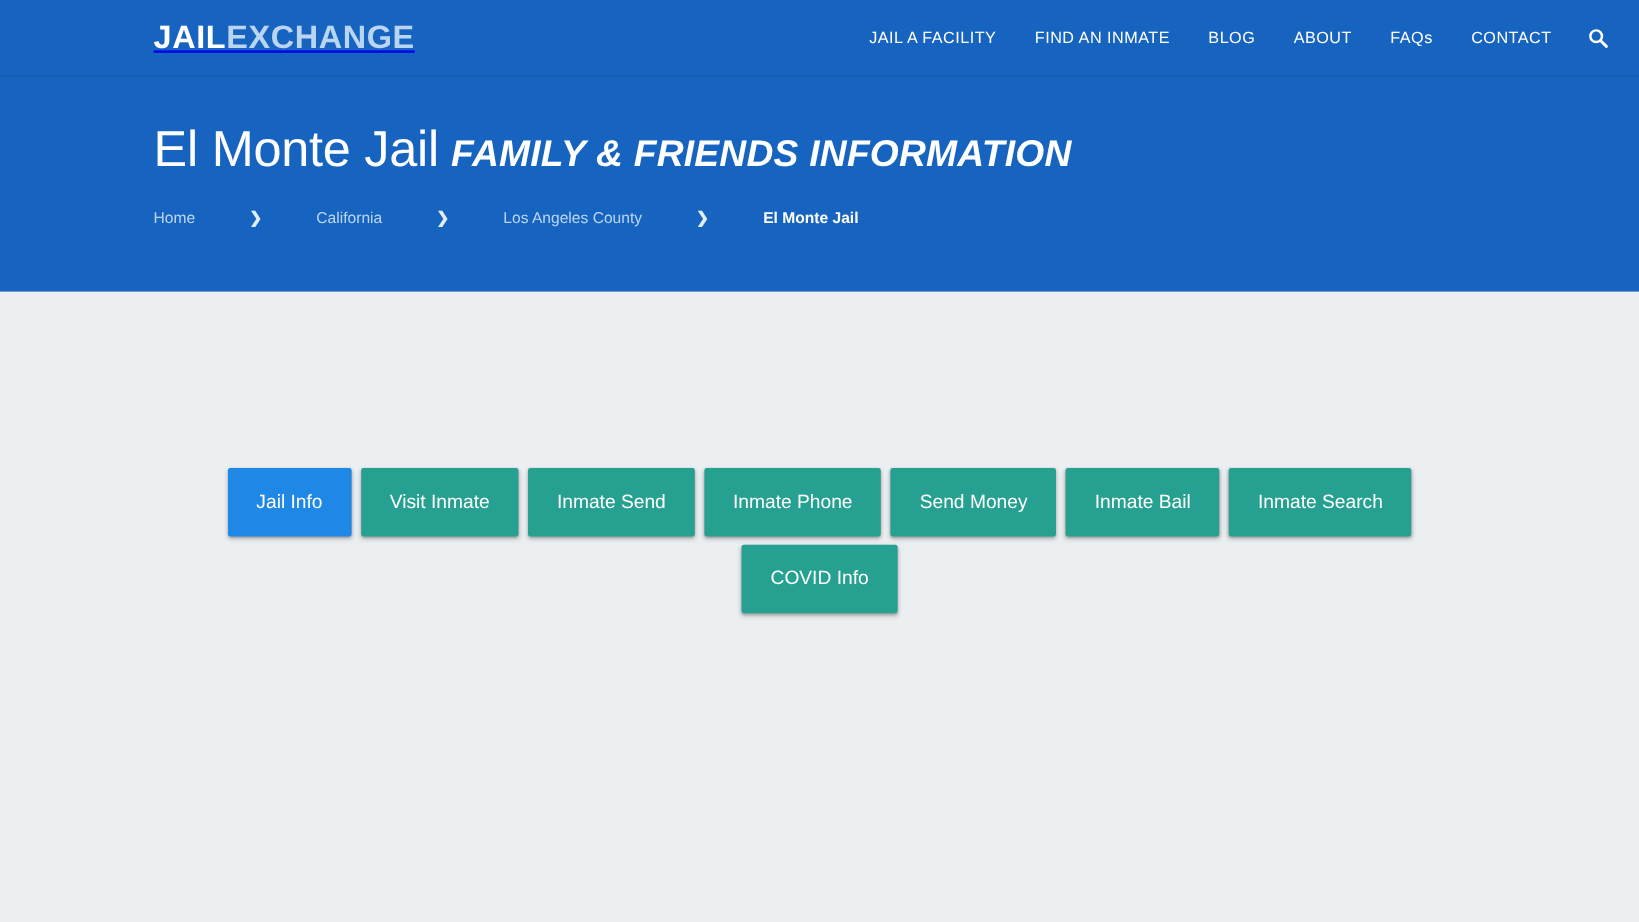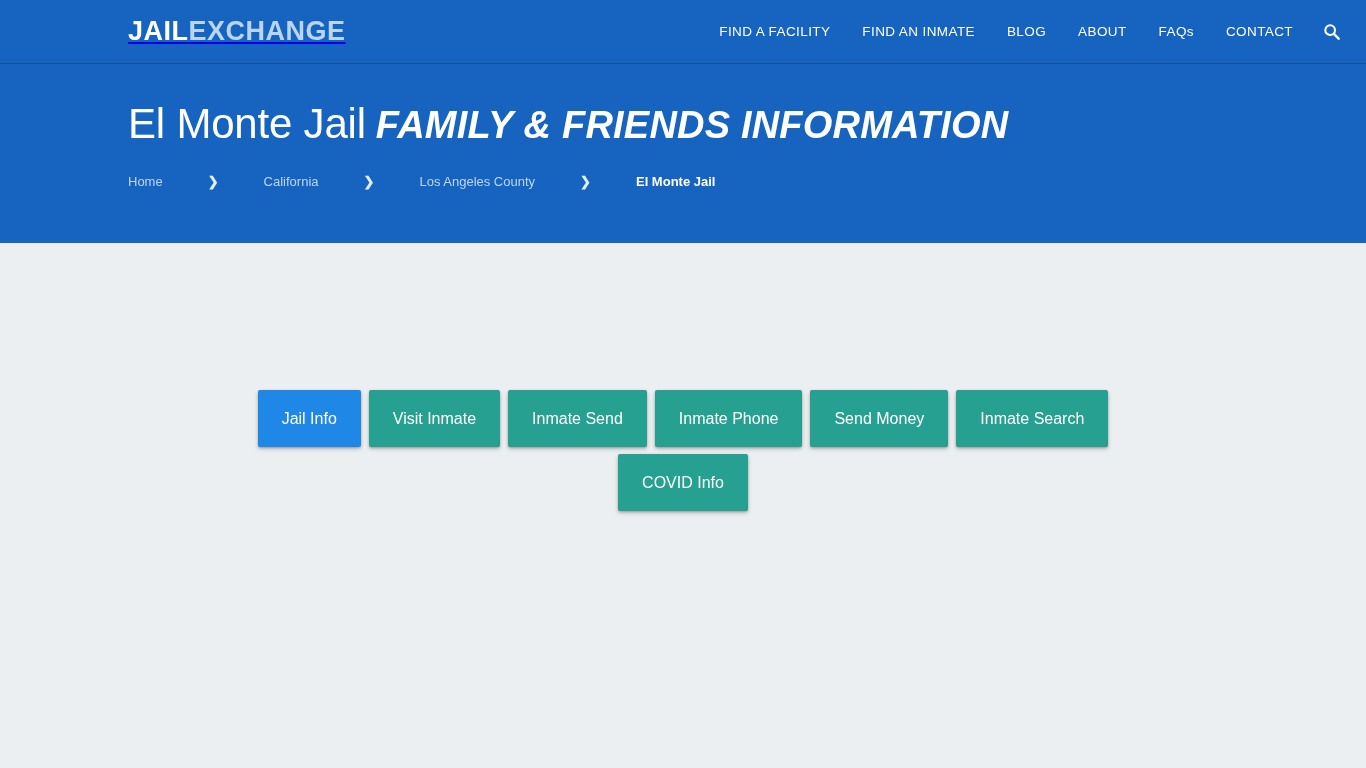--- a/index.html
+++ b/index.html
@@ -81,21 +81,21 @@
     line-height: 1;
   }
   .hero-title .main {
     color: #ffffff;
     font-size: 42px;
     font-weight: normal;
     letter-spacing: -0.2px;
   }
   .hero-title .sub {
     color: #ffffff;
-    font-size: 38px;
+    font-size: 31px;
     font-weight: bold;
     font-style: italic;
     letter-spacing: 0.2px;
     margin-left: 10px;
   }
 
   .breadcrumb {
     margin-top: 29px;
     display: flex;
     align-items: center;
@@ -164,21 +164,21 @@
 <body>
 
 <div class="navbar">
 
   <a class="brand" href="#">
     <span class="brand-jail">JAIL</span><span class="brand-exch">EXCHANGE</span>
   </a>
 
   <ul class="nav-links">
     <li>
-      <a href="#">FIND A FACILITY</a>
+      <a href="#">JAIL A FACILITY</a>
     </li>
     <li>
       <a href="#">FIND AN INMATE</a>
     </li>
     <li>
       <a href="#">BLOG</a>
     </li>
     <li>
       <a href="#">ABOUT</a>
     </li>
@@ -219,20 +219,21 @@
 <div class="main">
 
   <div class="tab-rows">
 
     <div class="tab-row">
       <a class="tab-btn active" href="#">Jail Info</a>
       <a class="tab-btn" href="#">Visit Inmate</a>
       <a class="tab-btn" href="#">Inmate Send</a>
       <a class="tab-btn" href="#">Inmate Phone</a>
       <a class="tab-btn" href="#">Send Money</a>
+      <a class="tab-btn" href="#">Inmate Bail</a>
       <a class="tab-btn" href="#">Inmate Search</a>
     </div>
 
     <div class="tab-row">
       <a class="tab-btn" href="#">COVID Info</a>
     </div>
 
   </div>
 </div>
 

